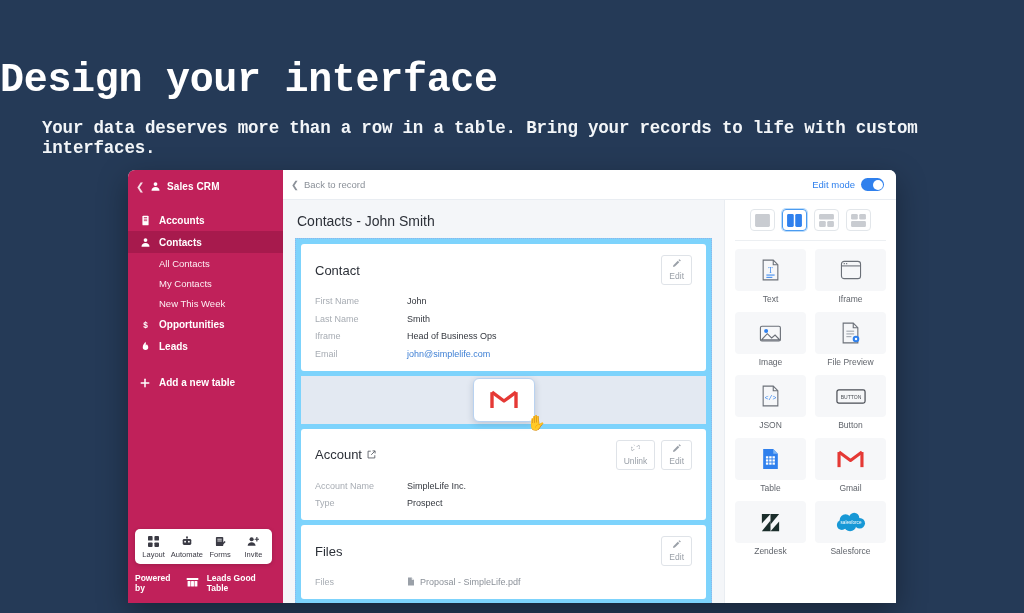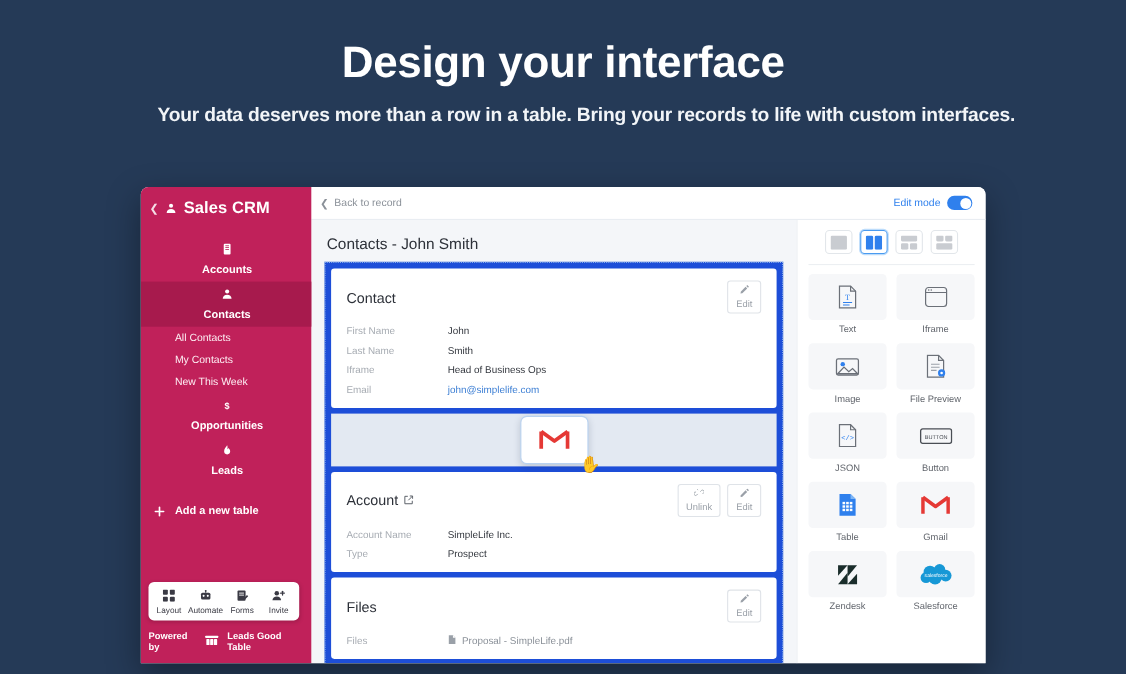--- a/index.html
+++ b/index.html
@@ -4,21 +4,21 @@
 <style>
   * { box-sizing: border-box; margin: 0; padding: 0; }
   html, body {
     width: 1024px; height: 613px;
     background: #253a57;
     font-family: "Liberation Sans", sans-serif;
     overflow: hidden;
   }
 
   
-  .hero { text-align: center; padding-top: 34px; }
+  .hero { padding-top: 58px; font-family: Liberation Mono, monospace; }
   .hero-title {
     color: #ffffff;
     font-size: 40px;
     font-weight: 700;
     letter-spacing: -0.3px;
     line-height: 1.15;
   }
   .hero-sub {
     color: #f2f5f8;
     font-size: 17.5px;
@@ -48,29 +48,28 @@
     flex-direction: column;
     flex-shrink: 0;
     position: relative;
   }
   .sb-header {
     display: flex; align-items: center; gap: 6px;
     padding: 11px 10px 11px 8px;
     color: #fff;
   }
   .sb-chev { font-size: 10px; opacity: .85; width: 8px; }
-  .sb-title { font-size: 15px; font-weight: 700; letter-spacing: .1px; }
+  .sb-title { font-size: 10px; font-weight: 700; letter-spacing: .1px; }
   .sb-nav { padding-top: 6px; }
   .sb-item {
     display: flex; align-items: center; gap: 8px;
     padding: 5.5px 10px 5.5px 12px;
     color: #fff;
     font-size: 10px;
     font-weight: 600;
-    flex-direction: column;
   }
   .sb-item.active { background: #a71a4d; }
   .sb-sub {
     padding: 4.5px 10px 4.5px 31px;
     color: #fdeef3;
     font-size: 9.5px;
     font-weight: 500;
   }
   .sb-ico {
     width: 11px; height: 11px;
@@ -149,21 +148,21 @@
     display: flex; flex-direction: column;
   }
   .record-title {
     font-size: 14px; color: #2c3038; font-weight: 400;
     margin: 3px 0 9px 2px;
   }
   .drop-region {
     flex: 1;
     border: 1.5px dotted #8fb4e8;
     border-bottom: none;
-    background: #1d4ed8;
+    background: #7dd3fc;
     padding: 5px;
     display: flex; flex-direction: column; gap: 5px;
     min-height: 0;
     position: relative;
   }
   .card {
     background: #fff;
     border-radius: 3px;
     padding: 11px 14px 12px;
     flex-shrink: 0;

